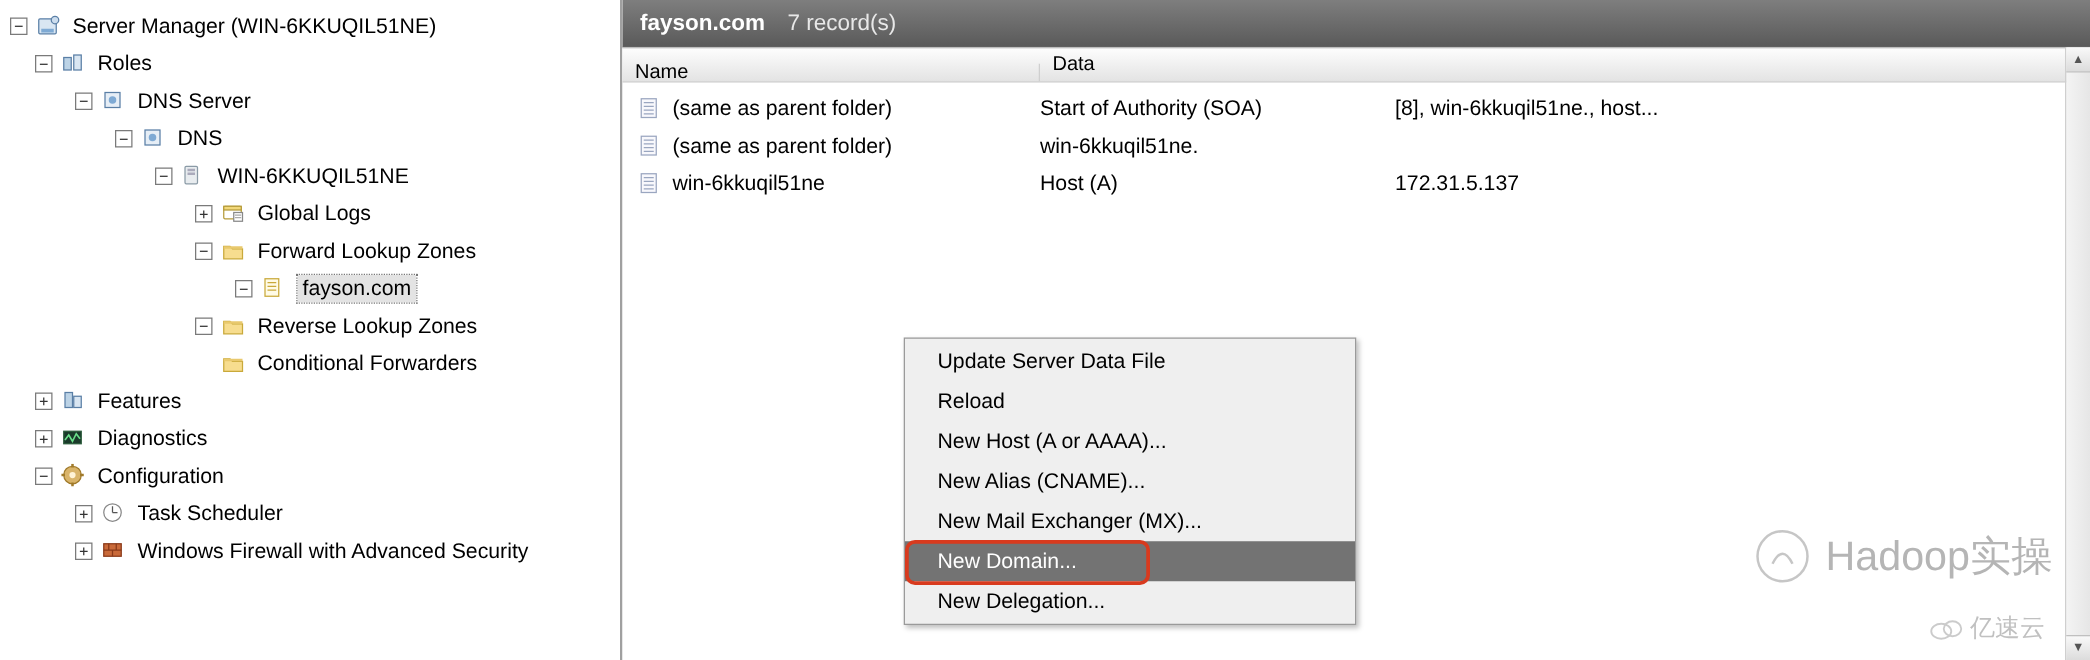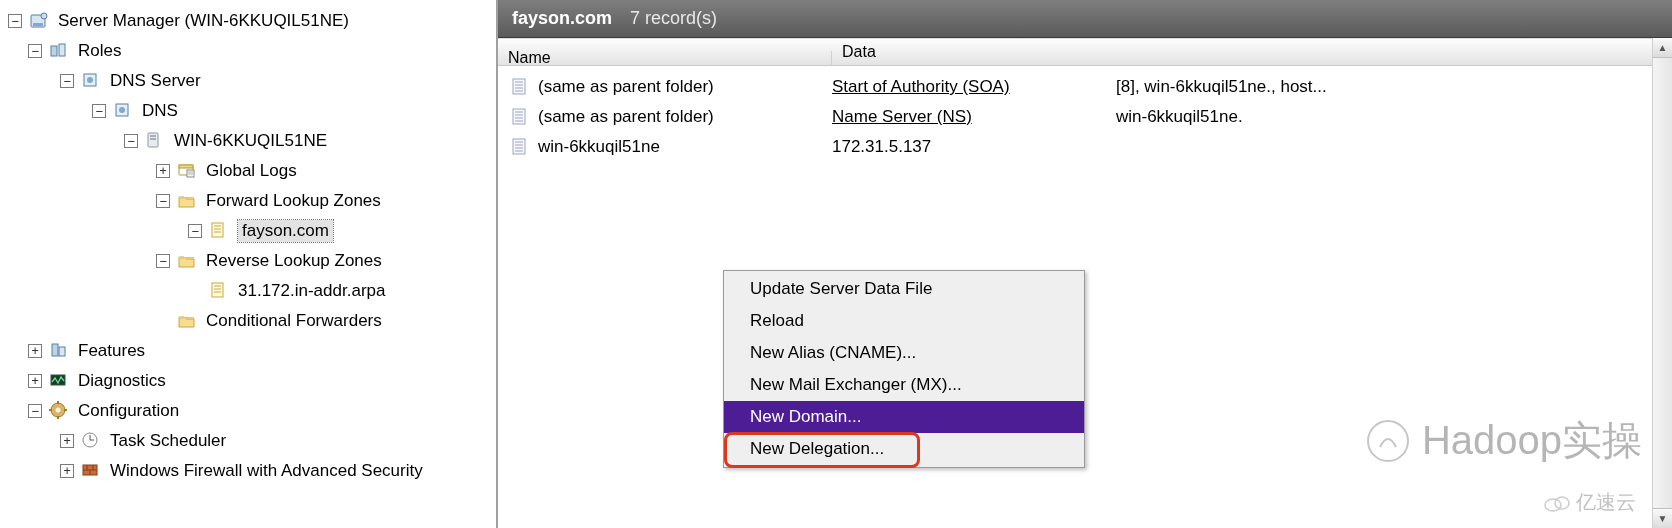--- a/index.html
+++ b/index.html
@@ -101,21 +101,21 @@
     display: flex;
     height: 30px;
     align-items: center;
   }
   .record .ricon {
     width: 24px; height: 24px;
     margin: 0 6px 0 10px;
     display: inline-flex; align-items:center; justify-content:center;
   }
   .record .r-name { width: 294px; }
-  .record .r-type { width: 284px; text-decoration: underline; }
+  .record .r-type { width: 284px; }
   .record .r-data { flex: 1; }
 
   
   .vscroll {
     position: absolute;
     top: 38px; right: 0; bottom: 0;
     width: 20px;
     background: linear-gradient(90deg,#f4f4f4,#e6e6e6);
     border-left: 1px solid #cfcfcf;
   }
@@ -140,40 +140,40 @@
   }
   .context-menu .cm-item {
     height: 32px;
     display: flex; align-items: center;
     padding: 0 14px 0 26px;
     font-size: 17px;
     color: #000;
     cursor: default;
   }
   .context-menu .cm-item.highlight {
-    background: #4c1d95;
+    background: #737373;
     color: #fff;
   }
   .cm-hl-box {
     position: absolute;
     left: 724px; top: 432px;
     width: 196px; height: 36px;
     border: 3px solid #d83a1e;
     border-radius: 8px;
     pointer-events: none;
   }
 
   
   .watermark {
     position: absolute;
     right: 30px; bottom: 60px;
     color: rgba(120,120,120,0.55);
-    font-size: 40px;
+    font-size: 33px;
     font-weight: 500;
-    display:flex; align-items:center;
+    display:flex; 
     pointer-events:none;
   }
   .watermark svg { margin-right: 12px; opacity:0.55;}
   .watermark2 {
     position: absolute;
     right: 36px; bottom: 12px;
     color: rgba(150,150,150,0.6);
     font-size: 20px;
     display:flex; align-items:center;
     pointer-events:none;
@@ -348,29 +348,20 @@
       <div class="node" style="--indent:156px">
         <span class="exp">−</span>
         <span class="ticon">
             <svg width="20" height="20">
               <use href="#i-folder"></use>
             </svg>
           </span>
         <span class="label">Reverse Lookup Zones</span>
       </div>
 
-      <div class="node" style="--indent:188px">
-        <span class="exp-spacer"></span>
-        <span class="ticon">
-            <svg width="20" height="20">
-              <use href="#i-zonefile"></use>
-            </svg>
-          </span>
-        <span class="label">31.172.in-addr.arpa</span>
-      </div>
 
       <div class="node" style="--indent:156px">
         <span class="exp-spacer"></span>
         <span class="ticon">
             <svg width="20" height="20">
               <use href="#i-folder"></use>
             </svg>
           </span>
         <span class="label">Conditional Forwarders</span>
       </div>
@@ -451,30 +442,30 @@
         <span class="r-type">Start of Authority (SOA)</span>
         <span class="r-data">[8], win-6kkuqil51ne., host...</span>
       </div>
       <div class="record">
         <span class="ricon">
             <svg width="20" height="20">
               <use href="#i-record"></use>
             </svg>
           </span>
         <span class="r-name">(same as parent folder)</span>
-        <span class="r-type">Name Server (NS)</span>
         <span class="r-data">win-6kkuqil51ne.</span>
       </div>
       <div class="record">
         <span class="ricon">
             <svg width="20" height="20">
               <use href="#i-record"></use>
             </svg>
           </span>
         <span class="r-name">win-6kkuqil51ne</span>
+        <span class="r-type">Host (A)</span>
         <span class="r-data">172.31.5.137</span>
       </div>
     </div>
 
     <div class="vscroll">
       <div class="sbtn">▲</div>
       <div class="sbtn bot">▼</div>
     </div>
 
     <div class="watermark">
@@ -491,18 +482,19 @@
         </svg>
       <span>亿速云</span>
     </div>
 
   </div>
 </div>
 
 <div class="context-menu" id="cm">
     <div class="cm-item">Update Server Data File</div>
     <div class="cm-item">Reload</div>
+    <div class="cm-item">New Host (A or AAAA)...</div>
     <div class="cm-item">New Alias (CNAME)...</div>
     <div class="cm-item">New Mail Exchanger (MX)...</div>
     <div class="cm-item highlight">New Domain...</div>
     <div class="cm-item">New Delegation...</div>
   </div>
 <div class="cm-hl-box"></div>
 
 </body></html>

